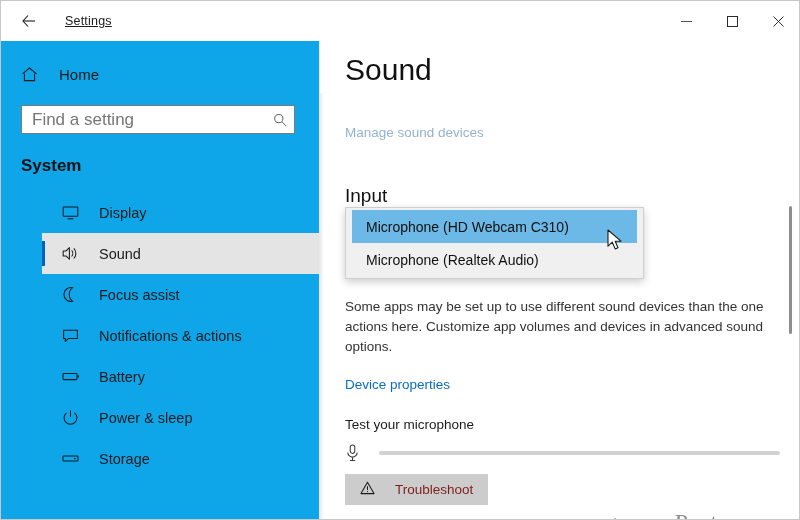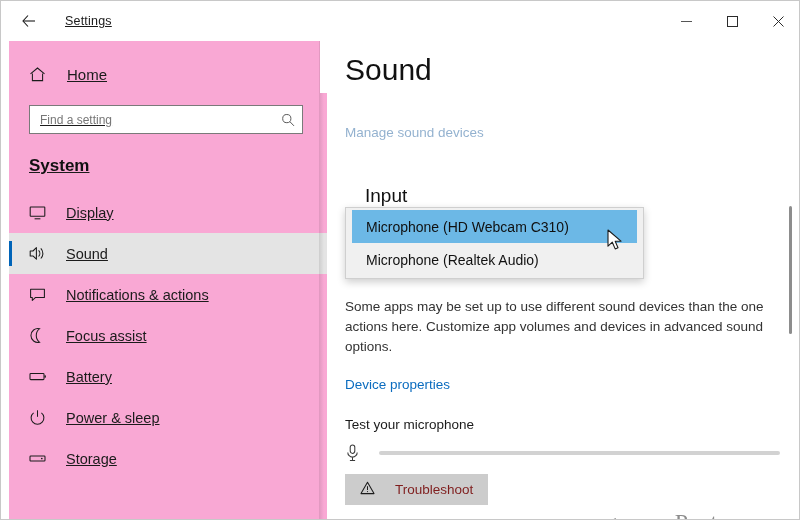--- a/index.html
+++ b/index.html
@@ -65,28 +65,27 @@
     display: flex;
     align-items: center;
     justify-content: center;
     cursor: pointer;
   }
   .win-btn svg { display: block; }
 
   
   .sidebar {
     position: absolute;
-    top: 40px; left: 8px;
+    top: 40px; left: 0;
     width: 318px;
     height: 480px;
-    background: #f9a8d4;
+    background: #0ea5e9;
     box-sizing: border-box;
     z-index: 10;
     overflow: hidden;
-    text-decoration: underline;
   }
   .home-row {
     display: flex;
     align-items: center;
     height: 34px;
     margin-top: 16px;
     padding-left: 20px;
     cursor: pointer;
   }
   .home-icon { width: 22px; display: flex; align-items: center; }
@@ -104,21 +103,21 @@
     box-sizing: border-box;
     display: flex;
     align-items: center;
     position: relative;
   }
   .search-input {
     border: none;
     outline: none;
     background: transparent;
     font-family: "Liberation Sans", sans-serif;
-    font-size: 12px;
+    font-size: 17px;
     color: #1b1b1b;
     padding: 0 28px 0 10px;
     width: 100%;
     height: 100%;
     box-sizing: border-box;
   }
   .search-input::placeholder { color: #767676; opacity: 1; }
   .search-icon {
     position: absolute;
     right: 7px; top: 50%;
@@ -133,20 +132,21 @@
     margin: 22px 0 0 20px;
   }
   .navlist { margin-top: 16px; }
   .navitem {
     position: relative;
     display: flex;
     align-items: center;
     height: 41px;
     padding-left: 20px;
     cursor: pointer;
+    margin-left: 41px;
   }
   .navitem.selected { background: #e4e4e4; }
   .navitem.selected::before {
     content: "";
     position: absolute;
     left: 0; top: 8px;
     width: 3px;
     height: 25px;
     background: #0064b8;
   }
@@ -209,21 +209,20 @@
     color: #3b72a8;
     opacity: 0.55;
     z-index: 12;
     cursor: pointer;
   }
   .heading2 {
     position: absolute;
     top: 144px; left: 25px;
     font-size: 19px;
     color: #111111;
-    margin-left: 20px;
   }
   .field-label {
     position: absolute;
     top: 190px; left: 25px;
     font-size: 13.5px;
     color: #1b1b1b;
   }
   .desc {
     position: absolute;
     top: 256px; left: 25px;
@@ -429,33 +428,33 @@
             <path d="M9.6 5.4 A4.4 4.4 0 0 1 9.6 11.5" fill="none" stroke="#1b1b1b" stroke-width="1.05"></path>
             <path d="M11.8 3.4 A7.2 7.2 0 0 1 11.8 13.5" fill="none" stroke="#1b1b1b" stroke-width="1.05"></path>
           </svg>
         </span>
         <span class="nav-label">Sound</span>
       </div>
 
       <div class="navitem">
         <span class="nav-ico">
           <svg width="17" height="17" viewBox="0 0 17 17" aria-hidden="true">
+            <path d="M10.6 1.7 A7 7 0 1 0 10.6 15.3 A8.6 8.6 0 0 1 10.6 1.7 Z" fill="none" stroke="#1b1b1b" stroke-width="1.05"></path>
+          </svg>
+        </span>
+        <span class="nav-label">Focus assist</span>
+      </div>
+
+      <div class="navitem">
+        <span class="nav-ico">
+          <svg width="17" height="17" viewBox="0 0 17 17" aria-hidden="true">
             <path d="M1.6 3.2 H15.4 V11.4 H6.6 L3.3 14.4 V11.4 H1.6 Z" fill="none" stroke="#1b1b1b" stroke-width="1.05" stroke-linejoin="round"></path>
           </svg>
         </span>
         <span class="nav-label">Notifications &amp; actions</span>
-      </div>
-
-      <div class="navitem">
-        <span class="nav-ico">
-          <svg width="17" height="17" viewBox="0 0 17 17" aria-hidden="true">
-            <path d="M10.6 1.7 A7 7 0 1 0 10.6 15.3 A8.6 8.6 0 0 1 10.6 1.7 Z" fill="none" stroke="#1b1b1b" stroke-width="1.05"></path>
-          </svg>
-        </span>
-        <span class="nav-label">Focus assist</span>
       </div>
 
       <div class="navitem">
         <span class="nav-ico">
           <svg width="18" height="17" viewBox="0 0 18 17" aria-hidden="true">
             <rect x="1" y="5.4" width="14" height="6.2" rx="0.8" fill="none" stroke="#1b1b1b" stroke-width="1.05"></rect>
             <rect x="15.4" y="7.4" width="1.5" height="2.2" fill="#1b1b1b"></rect>
           </svg>
         </span>
         <span class="nav-label">Battery</span>

